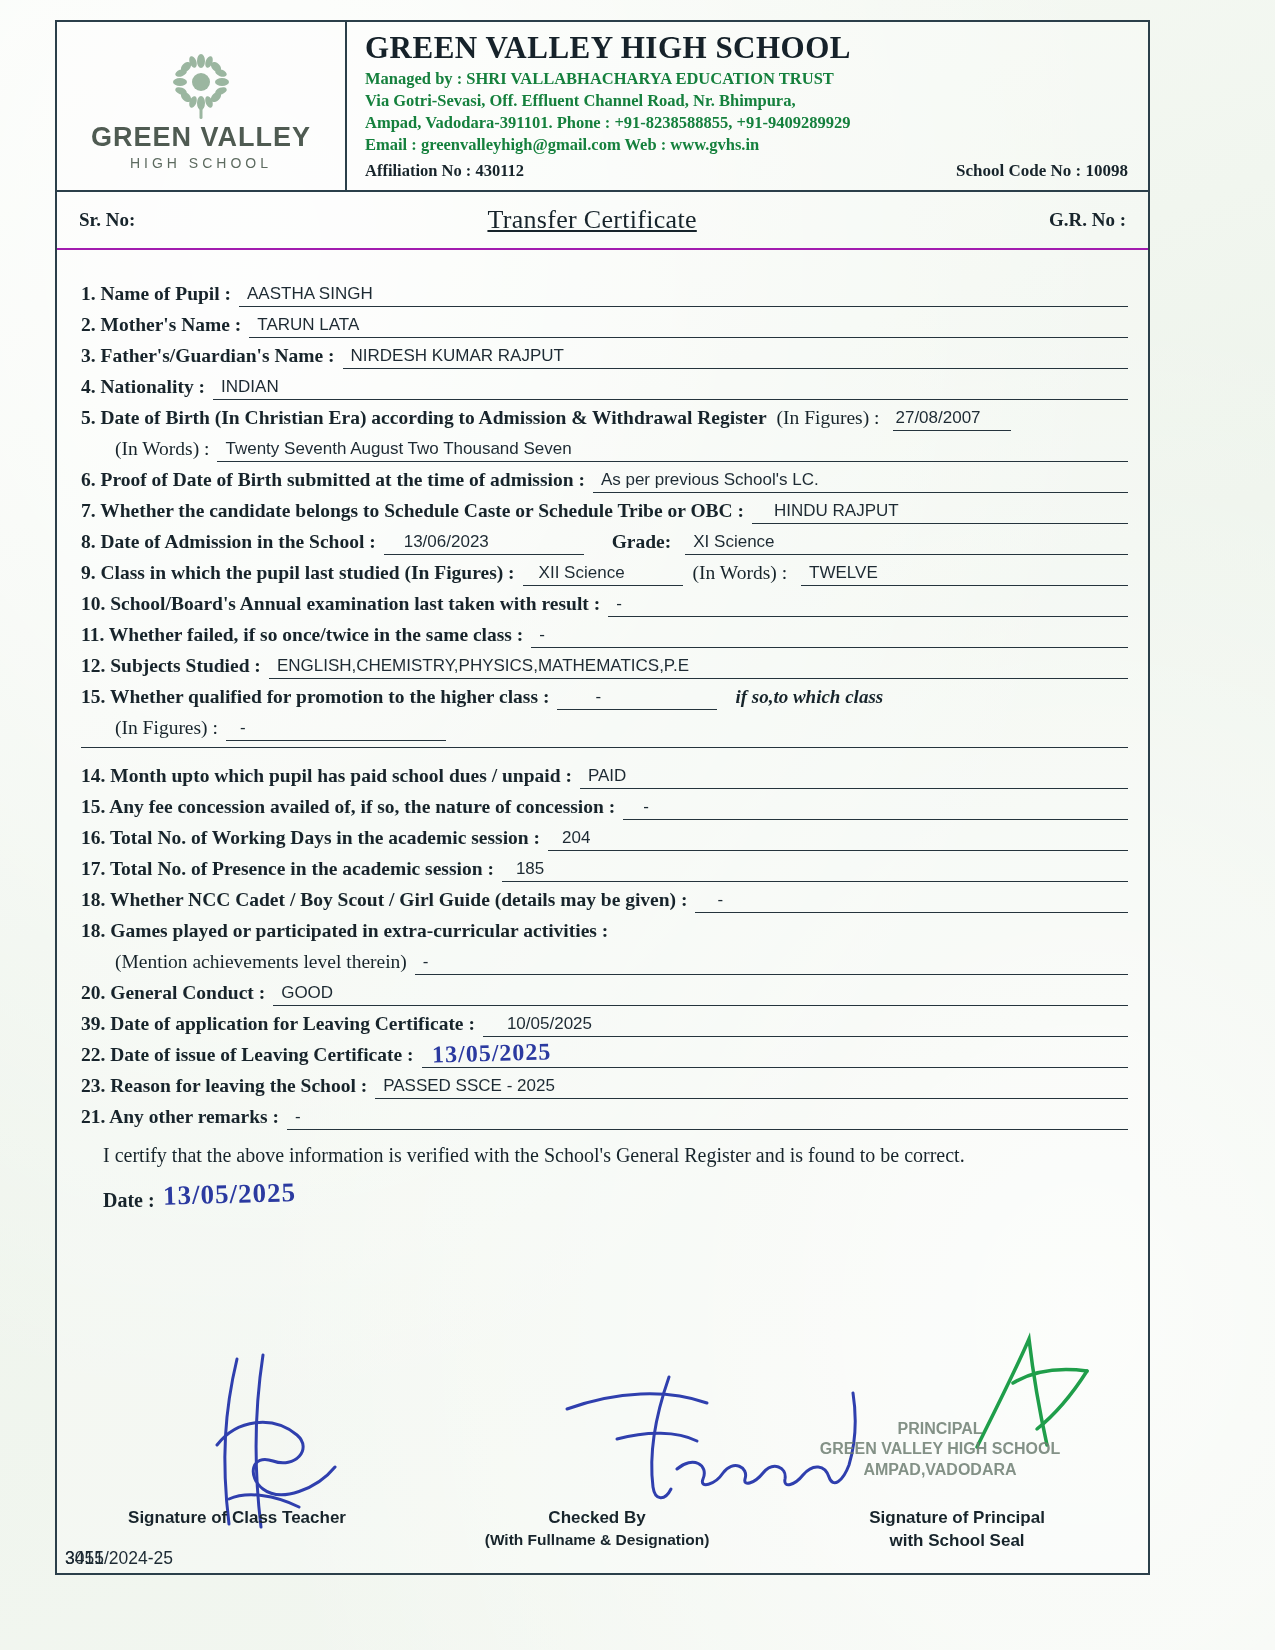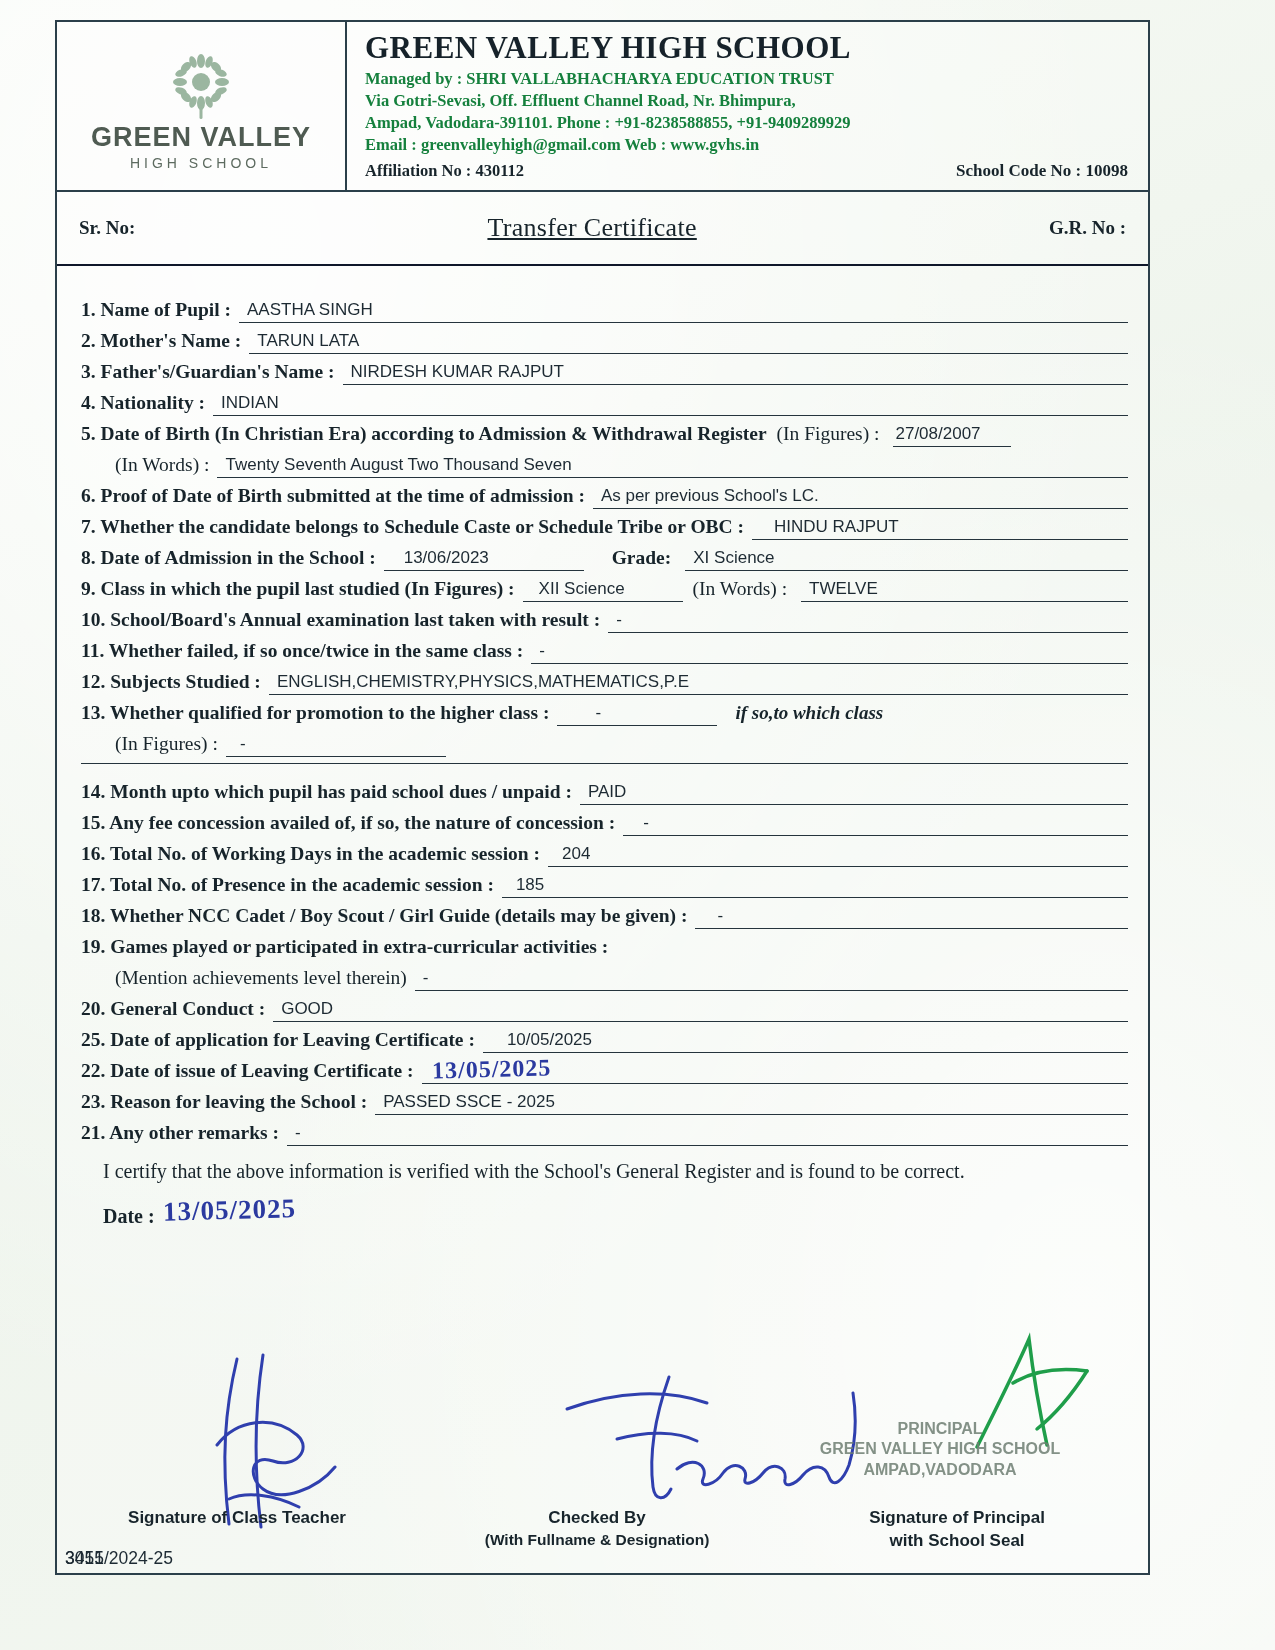--- a/index.html
+++ b/index.html
@@ -116,23 +116,23 @@
   .hdr-bottom .code {
     font-weight: bold;
     font-size: 17px;
   }
 
   
   .title-row {
     display: flex;
     align-items: center;
     justify-content: space-between;
-    height: 74px;
+    height: 58px;
     padding: 0 22px;
-    border-bottom: 2px solid #0f172a;
+    border-bottom: 2px solid #a21caf;
     box-sizing: border-box;
   }
   .srno {
     font-size: 19px;
   }
   .srno b { font-weight: bold; }
   .srno .val { font-family: "Liberation Sans", sans-serif; font-size: 17.5px; }
   .doc-title {
     font-weight: normal;
     font-size: 26px;
@@ -422,21 +422,21 @@
       </div>
 
       <div class="row">
         <span class="lbl">12. Subjects Studied :</span>
         <span class="fill">
             <span class="val">ENGLISH,CHEMISTRY,PHYSICS,MATHEMATICS,P.E</span>
           </span>
       </div>
 
       <div class="row">
-        <span class="lbl">13. Whether qualified for promotion to the higher class :</span>
+        <span class="lbl">15. Whether qualified for promotion to the higher class :</span>
         <span class="fill fixed" style="width:160px;">
             <span class="val" style="left:38px;">-</span>
           </span>
         <span class="note-right">if so,to which class</span>
       </div>
 
       <div class="row indent">
         <span class="lbl" style="font-weight:normal;">(In Figures) :</span>
         <span class="fill fixed" style="width:220px;">
             <span class="val" style="left:14px;">-</span>
@@ -474,40 +474,40 @@
       </div>
 
       <div class="row">
         <span class="lbl">18. Whether NCC Cadet / Boy Scout / Girl Guide (details may be given) :</span>
         <span class="fill">
             <span class="val" style="left:22px;">-</span>
           </span>
       </div>
 
       <div class="row">
-        <span class="lbl">19. Games played or participated in extra-curricular activities :</span>
+        <span class="lbl">18. Games played or participated in extra-curricular activities :</span>
         <span class="fill" style="border-bottom:none;"></span>
       </div>
 
       <div class="row indent">
         <span class="lbl" style="font-weight:normal;">(Mention achievements level therein)</span>
         <span class="fill">
             <span class="val">-</span>
           </span>
       </div>
 
       <div class="row">
         <span class="lbl">20. General Conduct :</span>
         <span class="fill">
             <span class="val">GOOD</span>
           </span>
       </div>
 
       <div class="row">
-        <span class="lbl">25. Date of application for Leaving Certificate :</span>
+        <span class="lbl">39. Date of application for Leaving Certificate :</span>
         <span class="fill">
             <span class="val" style="left:24px;">10/05/2025</span>
           </span>
       </div>
 
       <div class="row">
         <span class="lbl">22. Date of issue of  Leaving  Certificate :</span>
         <span class="fill">
             <span class="hand-sm">13/05/2025</span>
           </span>

